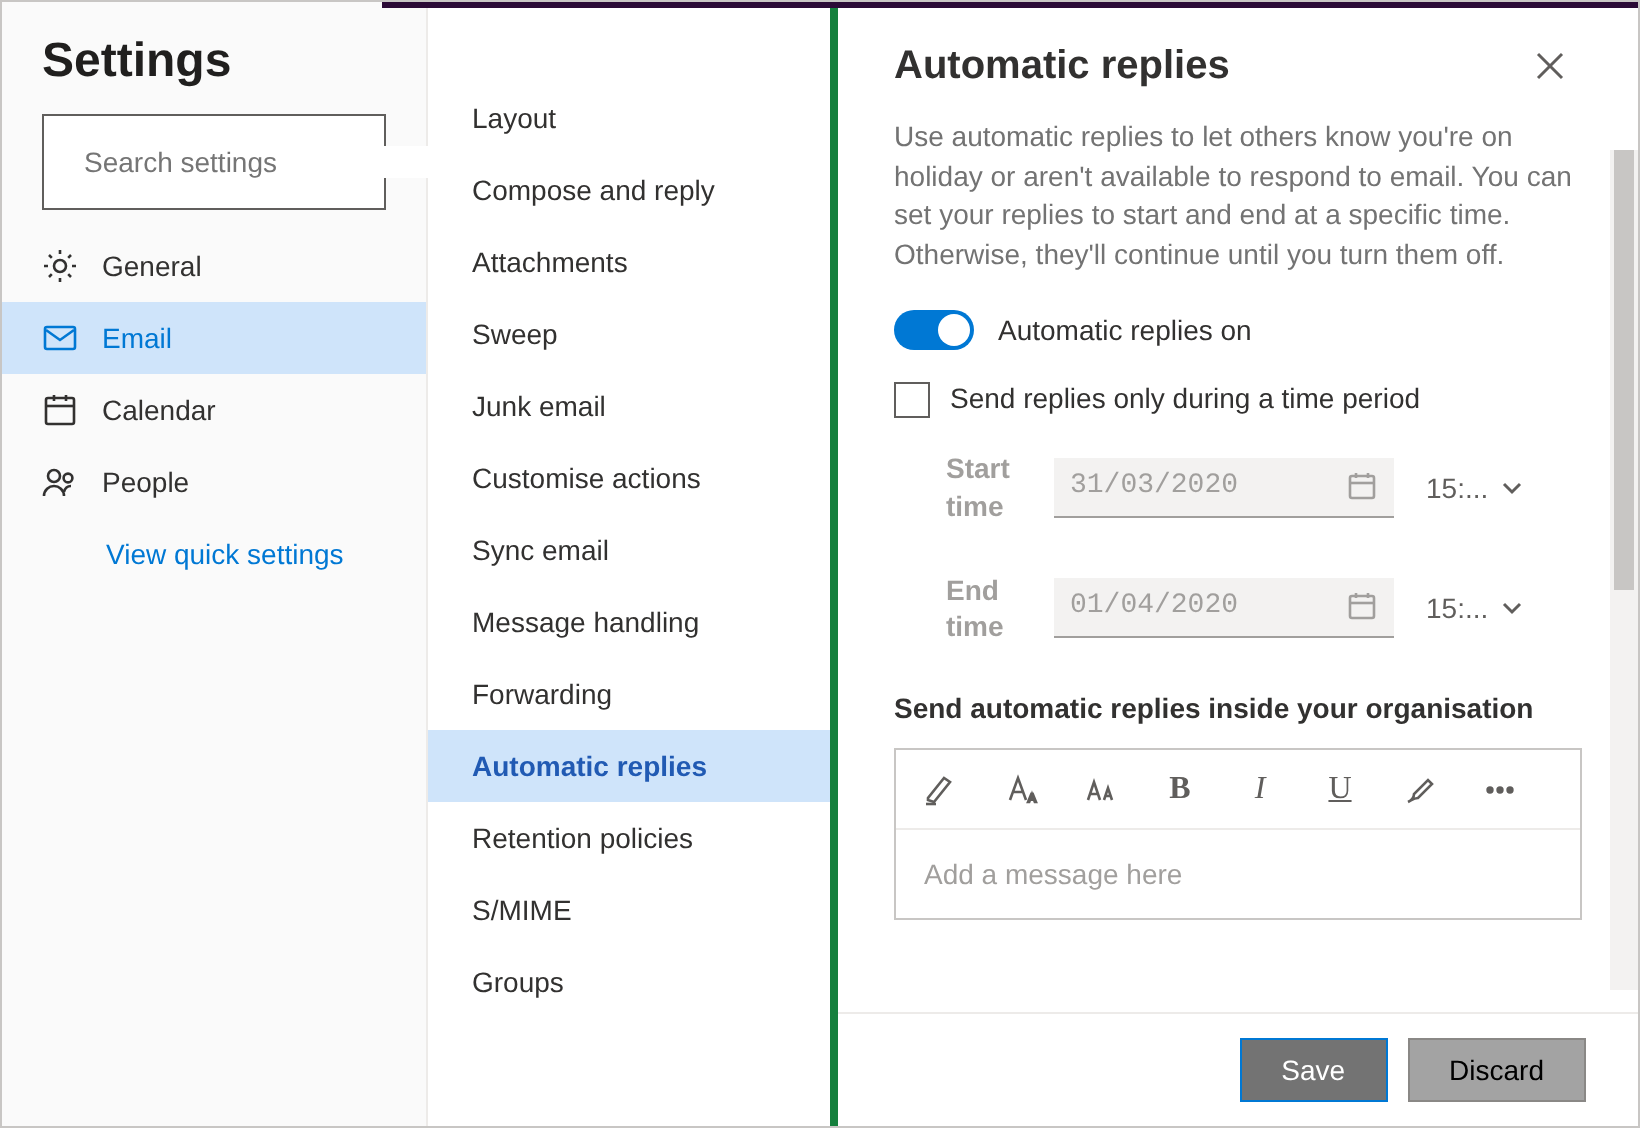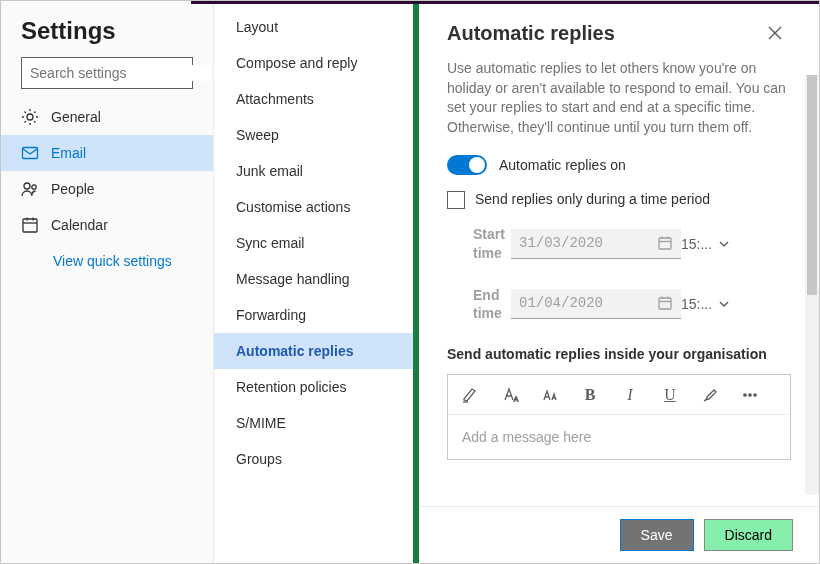--- a/index.html
+++ b/index.html
@@ -3,67 +3,67 @@
 <meta charset="utf-8">
 <style>
 * { box-sizing: border-box; margin: 0; padding: 0; }
 body { font-family: "Segoe UI", -apple-system, sans-serif; font-size: 14px; color: #323130; background: #fff; width: 820px; height: 564px; overflow: hidden; border: 1px solid #c8c6c4; }
 .container { display: flex; height: 100%; position: relative; }
 .top-line { position: absolute; top: 0; left: 190px; right: 0; height: 3px; background: #2b0a36; z-index: 10; }
 
 
 .sidebar { width: 213px; border-right: 1px solid #edebe9; padding: 0; background: #fafafa; }
 .sidebar h1 { font-size: 24px; font-weight: 700; padding: 16px 20px 12px 20px; color: #201f1e; }
-.search-box { margin: 0 20px 10px 20px; border: 1px solid #605e5c; height: 32px; display: flex; align-items: center; padding: 0 0; background: #fff; }
+.search-box { margin: 0 20px 10px 20px; border: 1px solid #605e5c; height: 48px; display: flex; align-items: center; padding: 0 12px; background: #fff; }
 .search-box svg { width: 16px; height: 16px; fill: none; stroke: #605e5c; stroke-width: 1.5; margin-right: 8px; }
 .search-box input { border: none; outline: none; flex: 1; font-size: 14px; color: #605e5c; }
 .nav-item { display: flex; align-items: center; height: 36px; padding: 0 20px; cursor: pointer; gap: 12px; color: #323130; }
 .nav-item.active { background: #cfe4fa; color: #0078d4; }
 .nav-item .icon { width: 18px; height: 18px; display: flex; align-items: center; justify-content: center; }
 .nav-item svg { width: 18px; height: 18px; fill: none; stroke: currentColor; stroke-width: 1.3; }
 .quick-link { padding: 10px 20px 10px 52px; color: #0078d4; cursor: pointer; }
 
 
-.options-col { width: 205px; border-right: 6px solid #15803d; padding: 8px 0; }
+.options-col { width: 205px; border-right: 4px solid #15803d; padding: 40px 0; }
 .option-item { padding: 10px 22px; cursor: pointer; color: #323130; }
 .option-item.active { background: #cfe4fa; color: #215ab3; font-weight: 600; }
 
 
 .main { flex: 1; display: flex; flex-direction: column; position: relative; }
 .main-header { display: flex; align-items: center; justify-content: space-between; padding: 16px 28px 10px 28px; }
 .main-header h2 { font-size: 20px; font-weight: 600; }
 .close-btn { width: 32px; height: 32px; display: flex; align-items: center; justify-content: center; cursor: pointer; color: #605e5c; }
 .close-btn svg { width: 14px; height: 14px; stroke: currentColor; stroke-width: 1.5; fill: none; }
 .main-body { flex: 1; overflow-y: auto; padding: 0 28px 10px 28px; position: relative; }
 .scrollbar-track { position: absolute; right: 0; top: 74px; width: 14px; bottom: 68px; background: #f3f2f1; }
 .scrollbar-thumb { position: absolute; right: 2px; top: 74px; width: 10px; height: 220px; background: #c8c6c4; }
 .desc { color: #737373; line-height: 1.4; margin-bottom: 18px; }
 .toggle-row { display: flex; align-items: center; gap: 12px; margin-bottom: 16px; }
 .toggle { width: 40px; height: 20px; background: #0078d4; border-radius: 10px; position: relative; cursor: pointer; }
 .toggle::after { content: ''; position: absolute; right: 2px; top: 2px; width: 16px; height: 16px; background: #fff; border-radius: 50%; }
 .checkbox-row { display: flex; align-items: flex-start; gap: 10px; margin-bottom: 16px; }
 .checkbox { width: 18px; height: 18px; border: 1px solid #605e5c; cursor: pointer; }
 .time-grid { padding-left: 26px; margin-bottom: 20px; }
-.time-row { display: flex; align-items: center; margin-bottom: 24px; color: #a19f9d; }
+.time-row { display: flex; align-items: center; gap: 16px; margin-bottom: 24px; color: #a19f9d; }
 .time-label { width: 38px; font-weight: 600; line-height: 1.3; }
 .date-input { width: 170px; height: 30px; background: #f3f2f1; border: none; border-bottom: 1px solid #a19f9d; display: flex; align-items: center; justify-content: space-between; padding: 0 8px; color: #a19f9d; font-family: Liberation Mono, monospace; }
 .date-input svg { width: 16px; height: 16px; stroke: #a19f9d; fill: none; stroke-width: 1.3; }
 .time-sel { display: flex; align-items: center; gap: 6px; color: #605e5c; }
 .time-sel svg { width: 12px; height: 12px; stroke: #605e5c; fill: none; stroke-width: 1.5; }
 .section-label { font-weight: 600; margin-bottom: 12px; }
 .editor { border: 1px solid #c8c6c4; }
 .toolbar { height: 40px; border-bottom: 1px solid #edebe9; display: flex; align-items: center; padding: 0 12px; gap: 20px; color: #605e5c; }
 .toolbar .tool-btn { width: 20px; height: 20px; display: flex; align-items: center; justify-content: center; cursor: pointer; }
 .toolbar svg { width: 18px; height: 18px; stroke: currentColor; fill: none; stroke-width: 1.3; }
 .toolbar .bold { font-weight: 700; font-size: 16px; font-family: Georgia, serif; }
 .toolbar .italic { font-style: italic; font-size: 16px; font-family: Georgia, serif; }
 .toolbar .underline { text-decoration: underline; font-size: 16px; font-family: Georgia, serif; }
 .editor-body { padding: 14px; color: #a19f9d; min-height: 40px; }
 .footer { border-top: 1px solid #edebe9; padding: 12px 26px; display: flex; justify-content: flex-end; gap: 10px; }
-.btn { height: 32px; padding: 0 20px; border: 1px solid #8a8886; background: #86efac; cursor: pointer; font-size: 14px; font-family: inherit; }
+.btn { height: 32px; padding: 0 20px; border: 1px solid #8a8886; background: #a3a3a3; cursor: pointer; font-size: 14px; font-family: inherit; }
 .btn.primary { background: #737373; color: #fff; border-color: #0078d4; font-weight: 400; }
 </style>
 </head>
 <body>
 
 <div class="container">
   <div class="top-line"></div>
 
   <div class="sidebar">
     <h1>Settings</h1>
@@ -88,38 +88,38 @@
           <svg viewBox="0 0 18 18">
             <rect x="1.5" y="3.5" width="15" height="11" rx="1"></rect>
             <path d="M2 5l7 5 7-5"></path>
           </svg>
         </span>
       <span>Email</span>
     </div>
     <div class="nav-item">
       <span class="icon">
           <svg viewBox="0 0 18 18">
+            <rect x="2" y="3" width="14" height="13" rx="1"></rect>
+            <line x1="2" y1="7" x2="16" y2="7"></line>
+            <line x1="6" y1="1.5" x2="6" y2="4.5"></line>
+            <line x1="12" y1="1.5" x2="12" y2="4.5"></line>
+          </svg>
+        </span>
+      <span>Calendar</span>
+    </div>
+    <div class="nav-item">
+      <span class="icon">
+          <svg viewBox="0 0 18 18">
             <circle cx="6" cy="6" r="3"></circle>
             <path d="M1 16c0-3 2.5-5 5-5s5 2 5 5"></path>
             <circle cx="13" cy="7" r="2.2"></circle>
             <path d="M11 14c.5-2 2-3 3.5-3"></path>
           </svg>
         </span>
       <span>People</span>
-    </div>
-    <div class="nav-item">
-      <span class="icon">
-          <svg viewBox="0 0 18 18">
-            <rect x="2" y="3" width="14" height="13" rx="1"></rect>
-            <line x1="2" y1="7" x2="16" y2="7"></line>
-            <line x1="6" y1="1.5" x2="6" y2="4.5"></line>
-            <line x1="12" y1="1.5" x2="12" y2="4.5"></line>
-          </svg>
-        </span>
-      <span>Calendar</span>
     </div>
     <div class="quick-link">View quick settings</div>
   </div>
 
   <div class="options-col">
     <div class="option-item">Layout</div>
     <div class="option-item">Compose and reply</div>
     <div class="option-item">Attachments</div>
     <div class="option-item">Sweep</div>
     <div class="option-item">Junk email</div>

